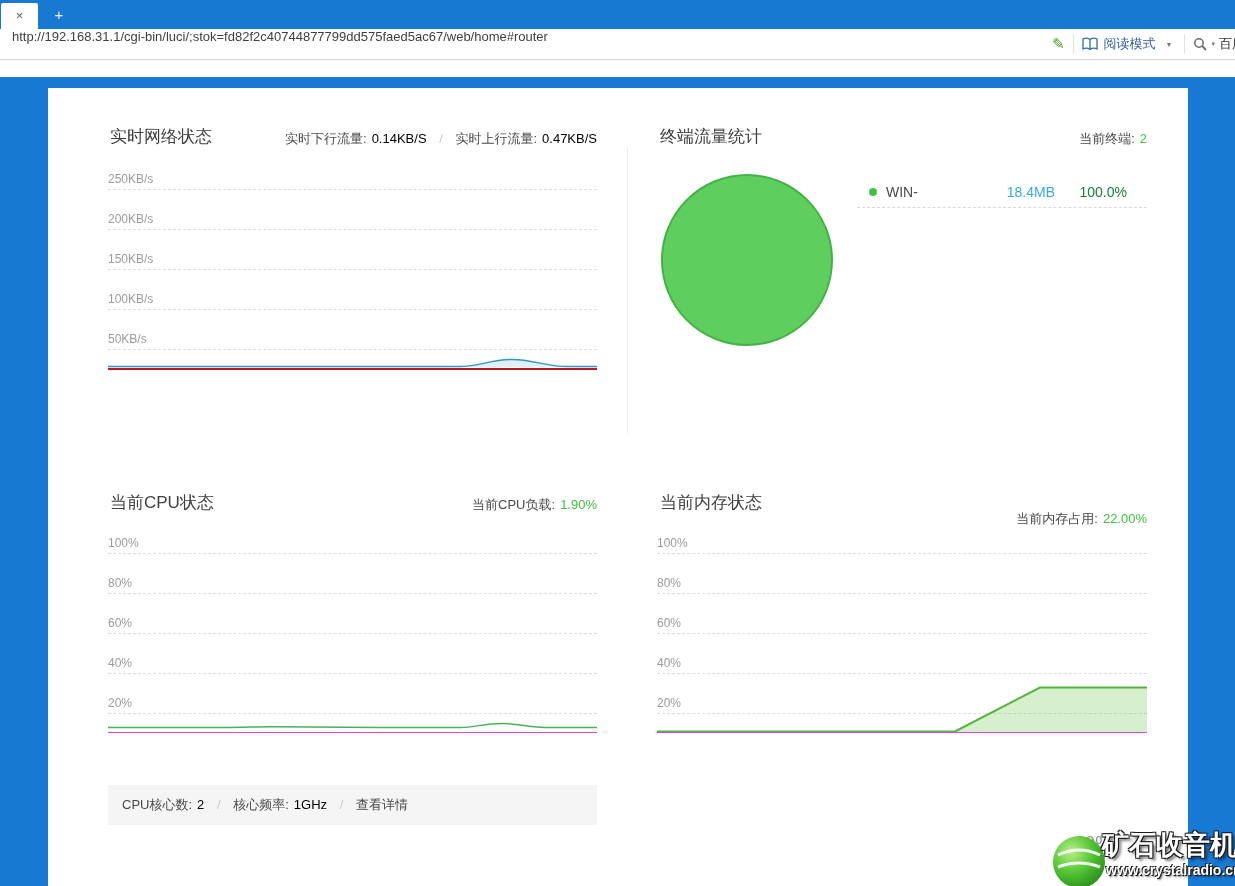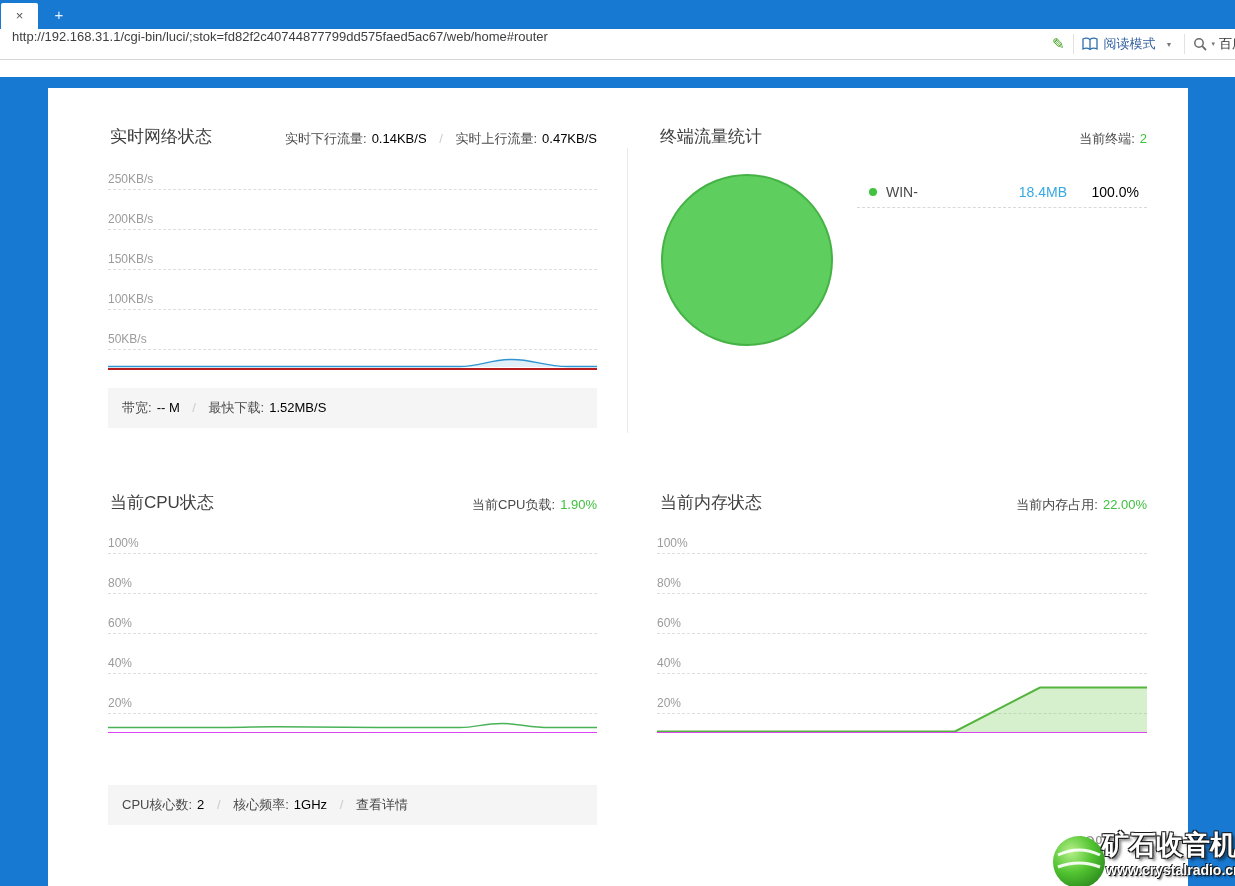--- a/index.html
+++ b/index.html
@@ -44,21 +44,21 @@
   .val{color:#000000;margin-left:5px}
   .grn{color:#3fc13f;margin-left:5px}
   .sep-slash{color:#ccc;margin:0 9px}
   .detail{color:#4a4a4a;cursor:pointer}
   .vdiv{position:absolute;width:1px;background:#eaeaea}
 
   .legend{position:absolute;display:flex;align-items:center;border-bottom:1px dashed #d9d9d9;font-size:14px}
   .lg-dot{width:8px;height:8px;border-radius:50%;background:#41c341;margin-left:12px;flex:0 0 auto}
   .lg-name{color:#4a4a4a;margin-left:9px}
   .lg-val{color:#36a9e1;margin-left:auto}
-  .lg-pct{color:#000000;width:72px;text-align:right;margin-right:8px}
+  .lg-pct{color:#15803d;width:72px;text-align:right;margin-right:20px}
 
   
   .watermark{position:absolute;left:1050px;top:815px;width:200px;height:71px}
   .wm-pct{position:absolute;left:24px;top:17px;font-size:19px;color:#8f8f8f}
   .wm-logo{position:absolute;left:2px;top:20px}
   .wm-title{position:absolute;left:52px;top:12px;font-size:27px;font-weight:bold;color:#fff;white-space:nowrap;
             text-shadow:1px 1px 0 #1a1a1a,-1px -1px 0 #1a1a1a,1px -1px 0 #1a1a1a,-1px 1px 0 #1a1a1a,3px 3px 3px rgba(0,0,0,.55)}
   .wm-url{position:absolute;left:56px;top:47px;font-size:14px;font-weight:bold;color:#fff;white-space:nowrap;
           text-shadow:1px 1px 0 #1a1a1a,-1px -1px 0 #1a1a1a,2px 2px 2px rgba(0,0,0,.55)}
 </style>
@@ -119,25 +119,20 @@
     <div class="tick-label tl-3">100KB/s</div>
     <div class="tick-line gl-3"></div>
     <div class="tick-label tl-4">50KB/s</div>
     <div class="tick-line gl-4"></div>
     <svg style="bottom:0" width="489" height="26" viewBox="0 0 489 26">
       <path d="M352 25 C372 25 382 17.5 404 17.5 C426 17.5 436 25 460 25 Z" fill="rgba(47,148,207,0.15)"></path>
       <path d="M0 24.5 H352 C372 24.5 382 17.5 404 17.5 C426 17.5 436 24.5 460 24.5 H489" stroke="#2f94cf" stroke-width="1.5" fill="none"></path>
     </svg>
   </div>
 
-  <div class="infobar" style="left:60px;top:300px;width:489px;height:40px">
-    <span>带宽:</span><span class="val">-- M</span>
-    <span class="sep-slash">/</span>
-    <span>最快下载:</span><span class="val">1.52MB/S</span>
-  </div>
 
   <div class="vdiv" style="left:579px;top:60px;height:285px"></div>
 
   <div class="t-title" style="left:612px;top:36px">终端流量统计</div>
   <div class="t-stat" style="right:41px;top:41px">
     <span>当前终端:</span><span class="grn">2</span>
   </div>
 
   <svg style="position:absolute;left:612px;top:85px" width="174" height="174" viewBox="0 0 174 174">
     <circle cx="87" cy="87" r="85" fill="#5ecf5e" stroke="#45b245" stroke-width="2"></circle>
@@ -174,21 +169,21 @@
 
   <div class="infobar" style="left:60px;top:697px;width:489px;height:40px">
     <span>CPU核心数:</span><span class="val">2</span>
     <span class="sep-slash">/</span>
     <span>核心频率:</span><span class="val">1GHz</span>
     <span class="sep-slash">/</span>
     <span class="detail">查看详情</span>
   </div>
 
   <div class="t-title" style="left:612px;top:402px">当前内存状态</div>
-  <div class="t-stat" style="right:41px;top:407px">
+  <div class="t-stat" style="right:41px;top:421px">
     <span>当前内存占用:</span><span class="grn">22.00%</span>
   </div>
 
   <div class="chart axis-gray" style="left:609px;top:441px;width:490px;height:204px">
     <div class="tick-label tl-0">100%</div>
     <div class="tick-line gl-0"></div>
     <div class="tick-label tl-1">80%</div>
     <div class="tick-line gl-1"></div>
     <div class="tick-label tl-2">60%</div>
     <div class="tick-line gl-2"></div>

